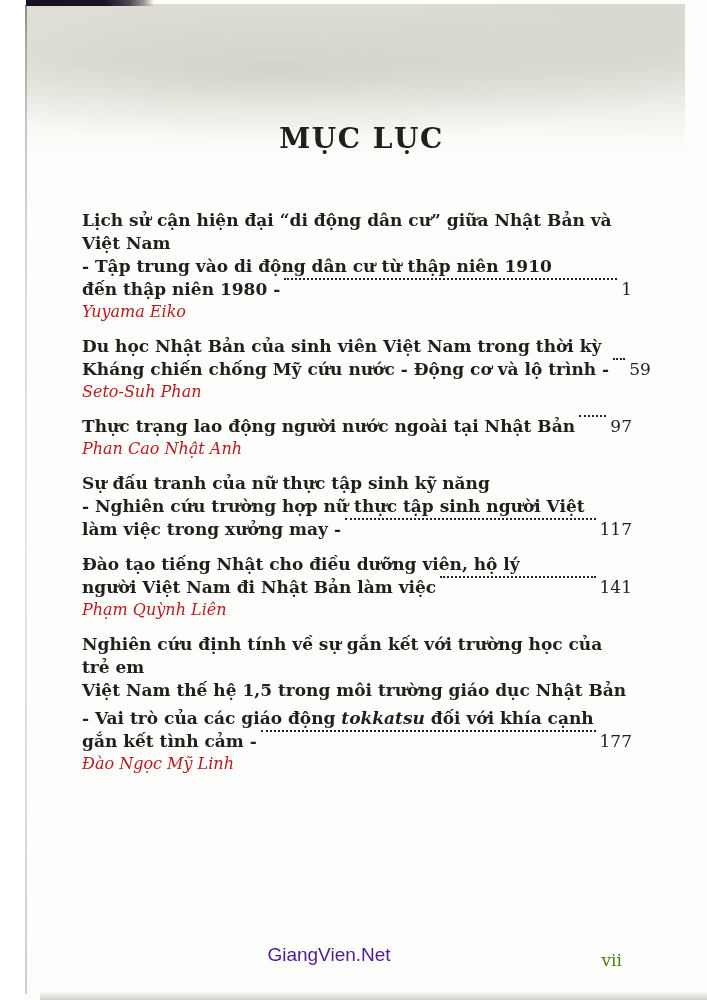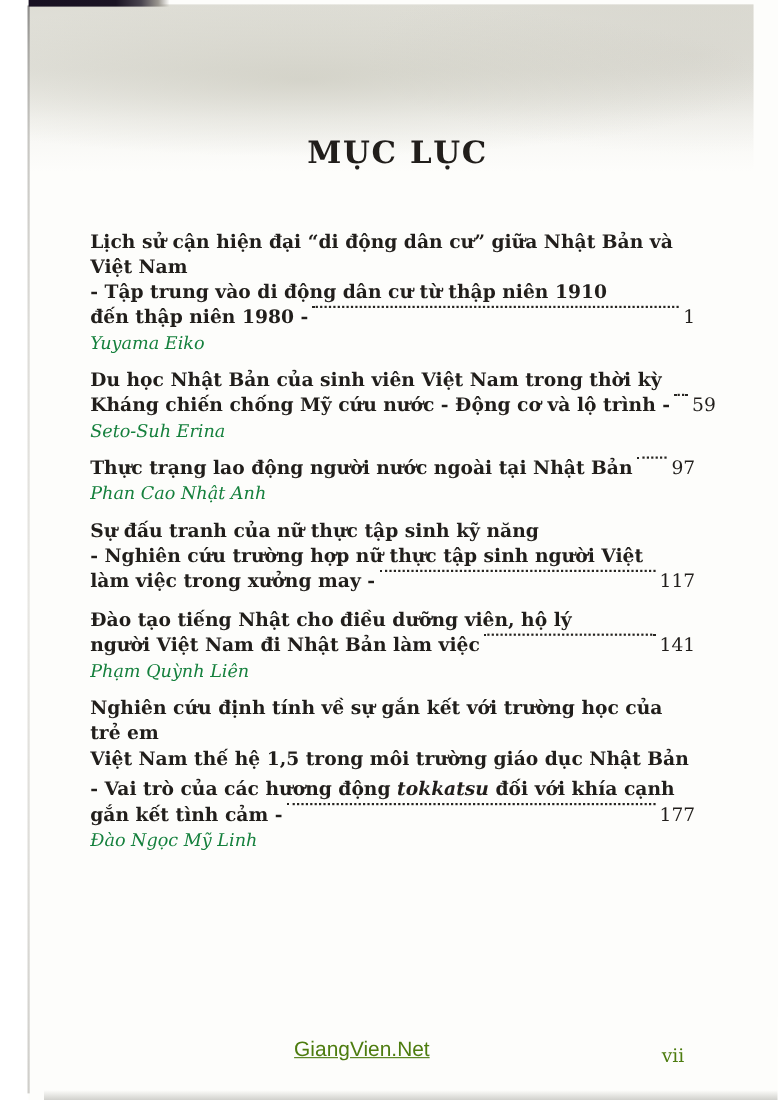--- a/index.html
+++ b/index.html
@@ -92,21 +92,21 @@
   .pagenum {
     font-weight: normal;
     font-size: 17px;
     white-space: nowrap;
   }
   .author {
     font-style: italic;
     font-weight: normal;
     font-size: 16px;
     line-height: 22px;
-    color: #15803d;
+    color: #b91c1c;
   }
   .italic-word { font-style: italic; }
   
   .watermark {
     position: absolute;
     left: 26px; right: 75px;
     top: 944px;
     text-align: center;
     font-family: "Liberation Sans", sans-serif;
     font-size: 19px;
@@ -146,21 +146,21 @@
   </div>
 
 
   <div class="toc-entry">
     <div class="toc-line">Du học Nhật Bản của sinh viên Việt Nam trong thời kỳ</div>
     <div class="leader-row">
       <span class="leader-text">Kháng chiến chống Mỹ cứu nước - Động cơ và lộ trình -</span>
       <span class="dots"></span>
       <span class="pagenum">59</span>
     </div>
-    <div class="author">Seto-Suh Erina</div>
+    <div class="author">Seto-Suh Phan</div>
   </div>
 
   <div class="toc-entry">
     <div class="leader-row">
       <span class="leader-text">Thực trạng lao động người nước ngoài tại Nhật Bản</span>
       <span class="dots"></span>
       <span class="pagenum">97</span>
     </div>
     <div class="author">Phan Cao Nhật Anh</div>
   </div>
@@ -181,25 +181,25 @@
       <span class="leader-text">người Việt Nam đi Nhật Bản làm việc</span>
       <span class="dots"></span>
       <span class="pagenum">141</span>
     </div>
     <div class="author">Phạm Quỳnh Liên</div>
   </div>
 
   <div class="toc-entry">
     <div class="toc-line">Nghiên cứu định tính về sự gắn kết với trường học của trẻ em</div>
     <div class="toc-line">Việt Nam thế hệ 1,5 trong môi trường giáo dục Nhật Bản</div>
-    <div class="toc-line spaced-above"><span>- Vai trò của các hương động </span><span class="italic-word">tokkatsu</span><span> đối với khía cạnh</span></div>
+    <div class="toc-line spaced-above"><span>- Vai trò của các giáo động </span><span class="italic-word">tokkatsu</span><span> đối với khía cạnh</span></div>
     <div class="leader-row">
       <span class="leader-text">gắn kết tình cảm -</span>
       <span class="dots"></span>
       <span class="pagenum">177</span>
     </div>
     <div class="author">Đào Ngọc Mỹ Linh</div>
   </div>
 
 </div>
 
-<div class="watermark" style="color: #4d7c0f; text-decoration: underline;">GiangVien.Net</div>
+<div class="watermark" style="color: #4c1d95;">GiangVien.Net</div>
 <div class="folio">vii</div>
 
 </body></html>

